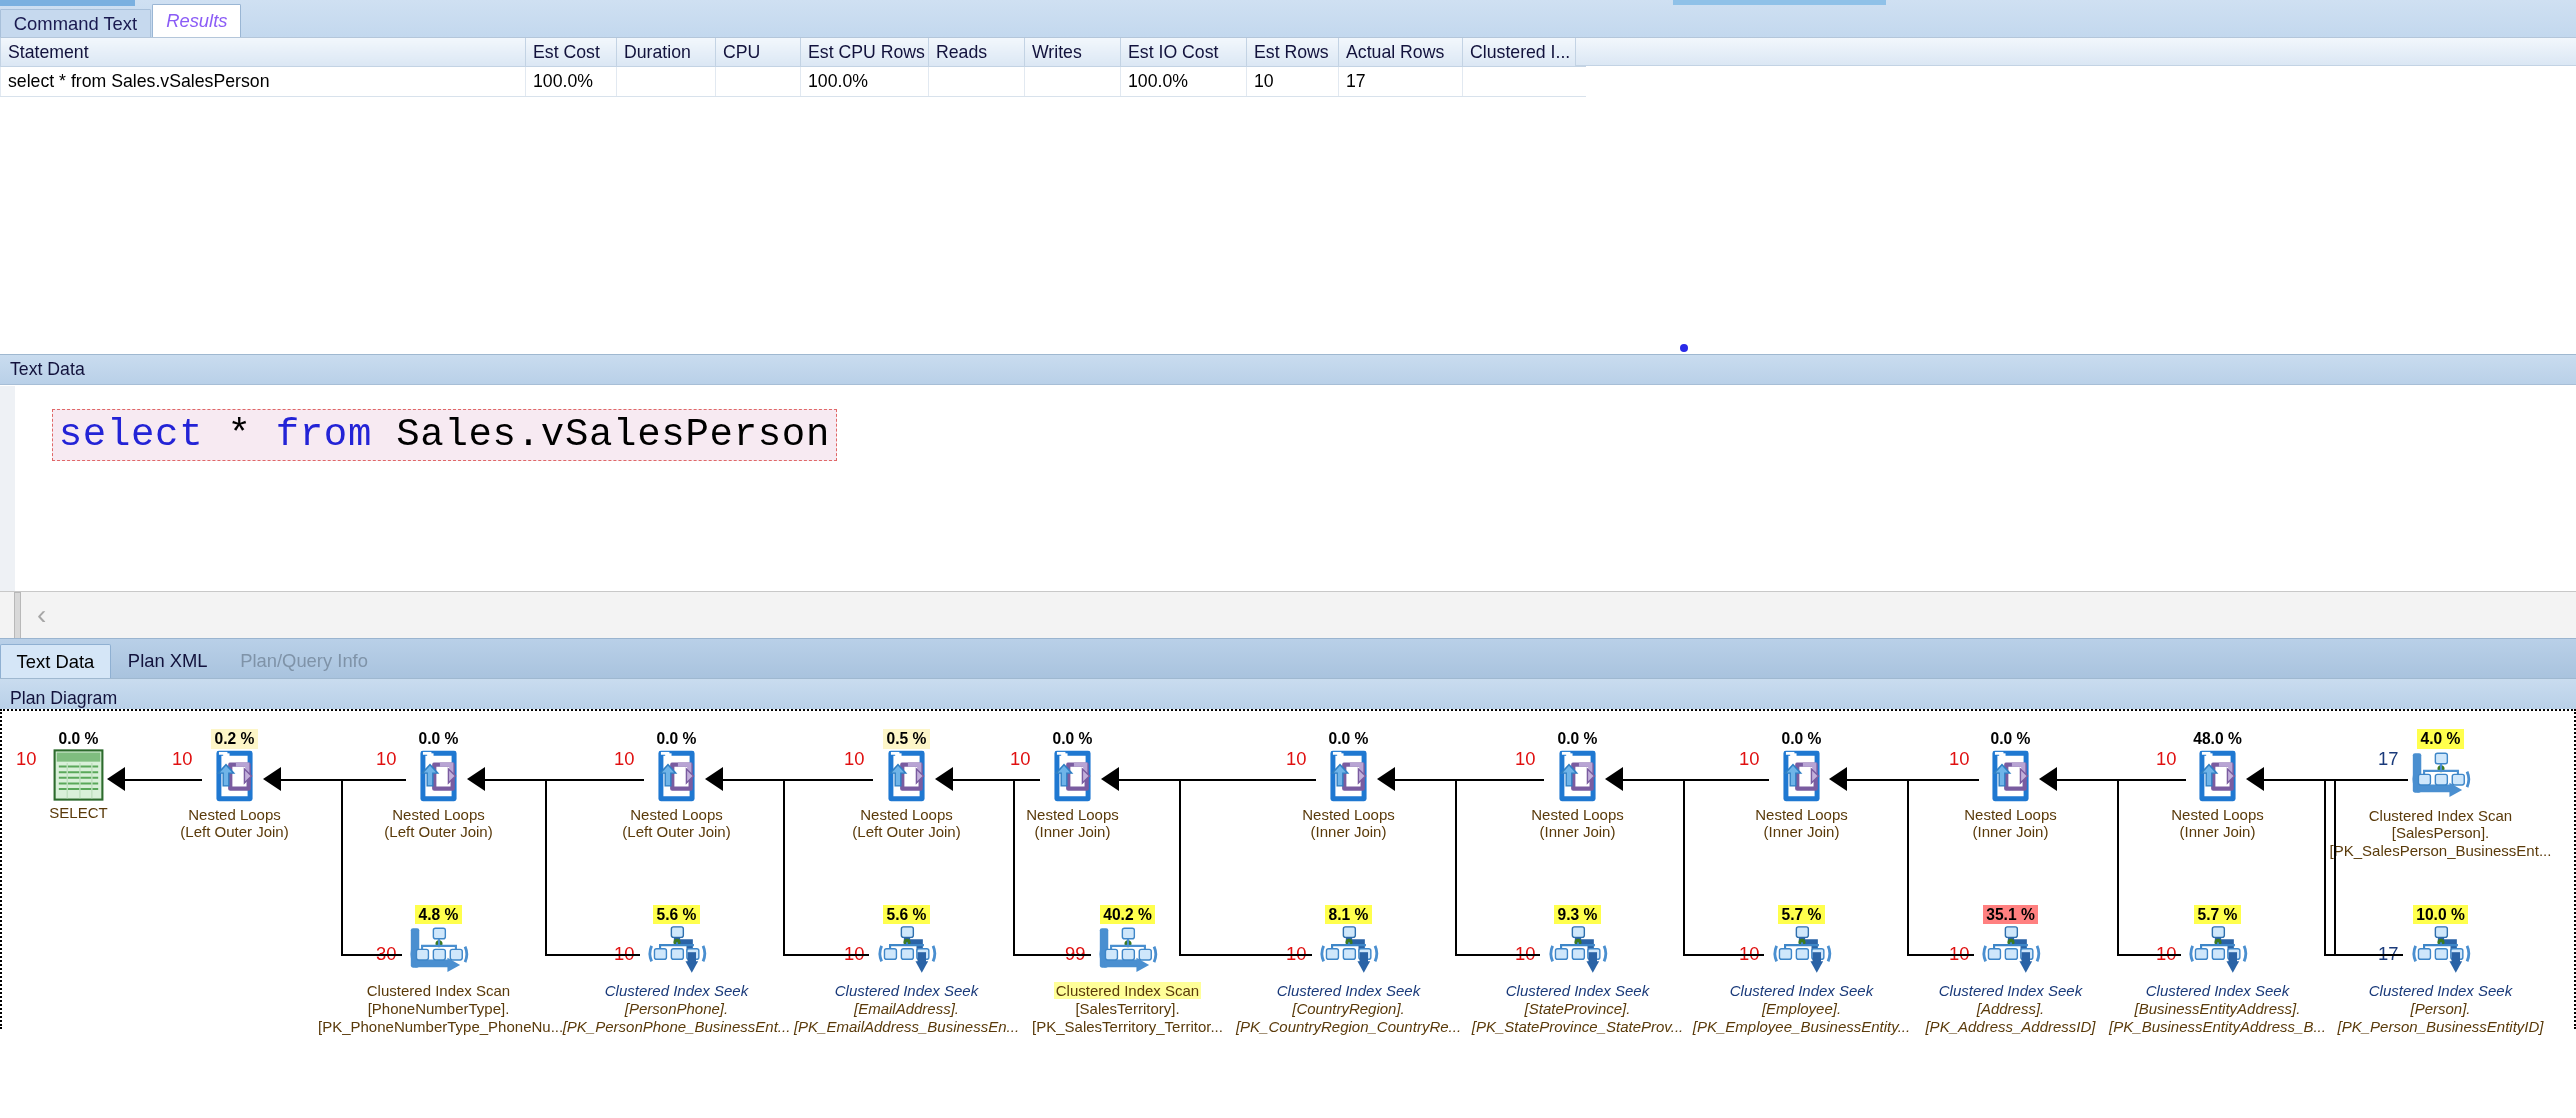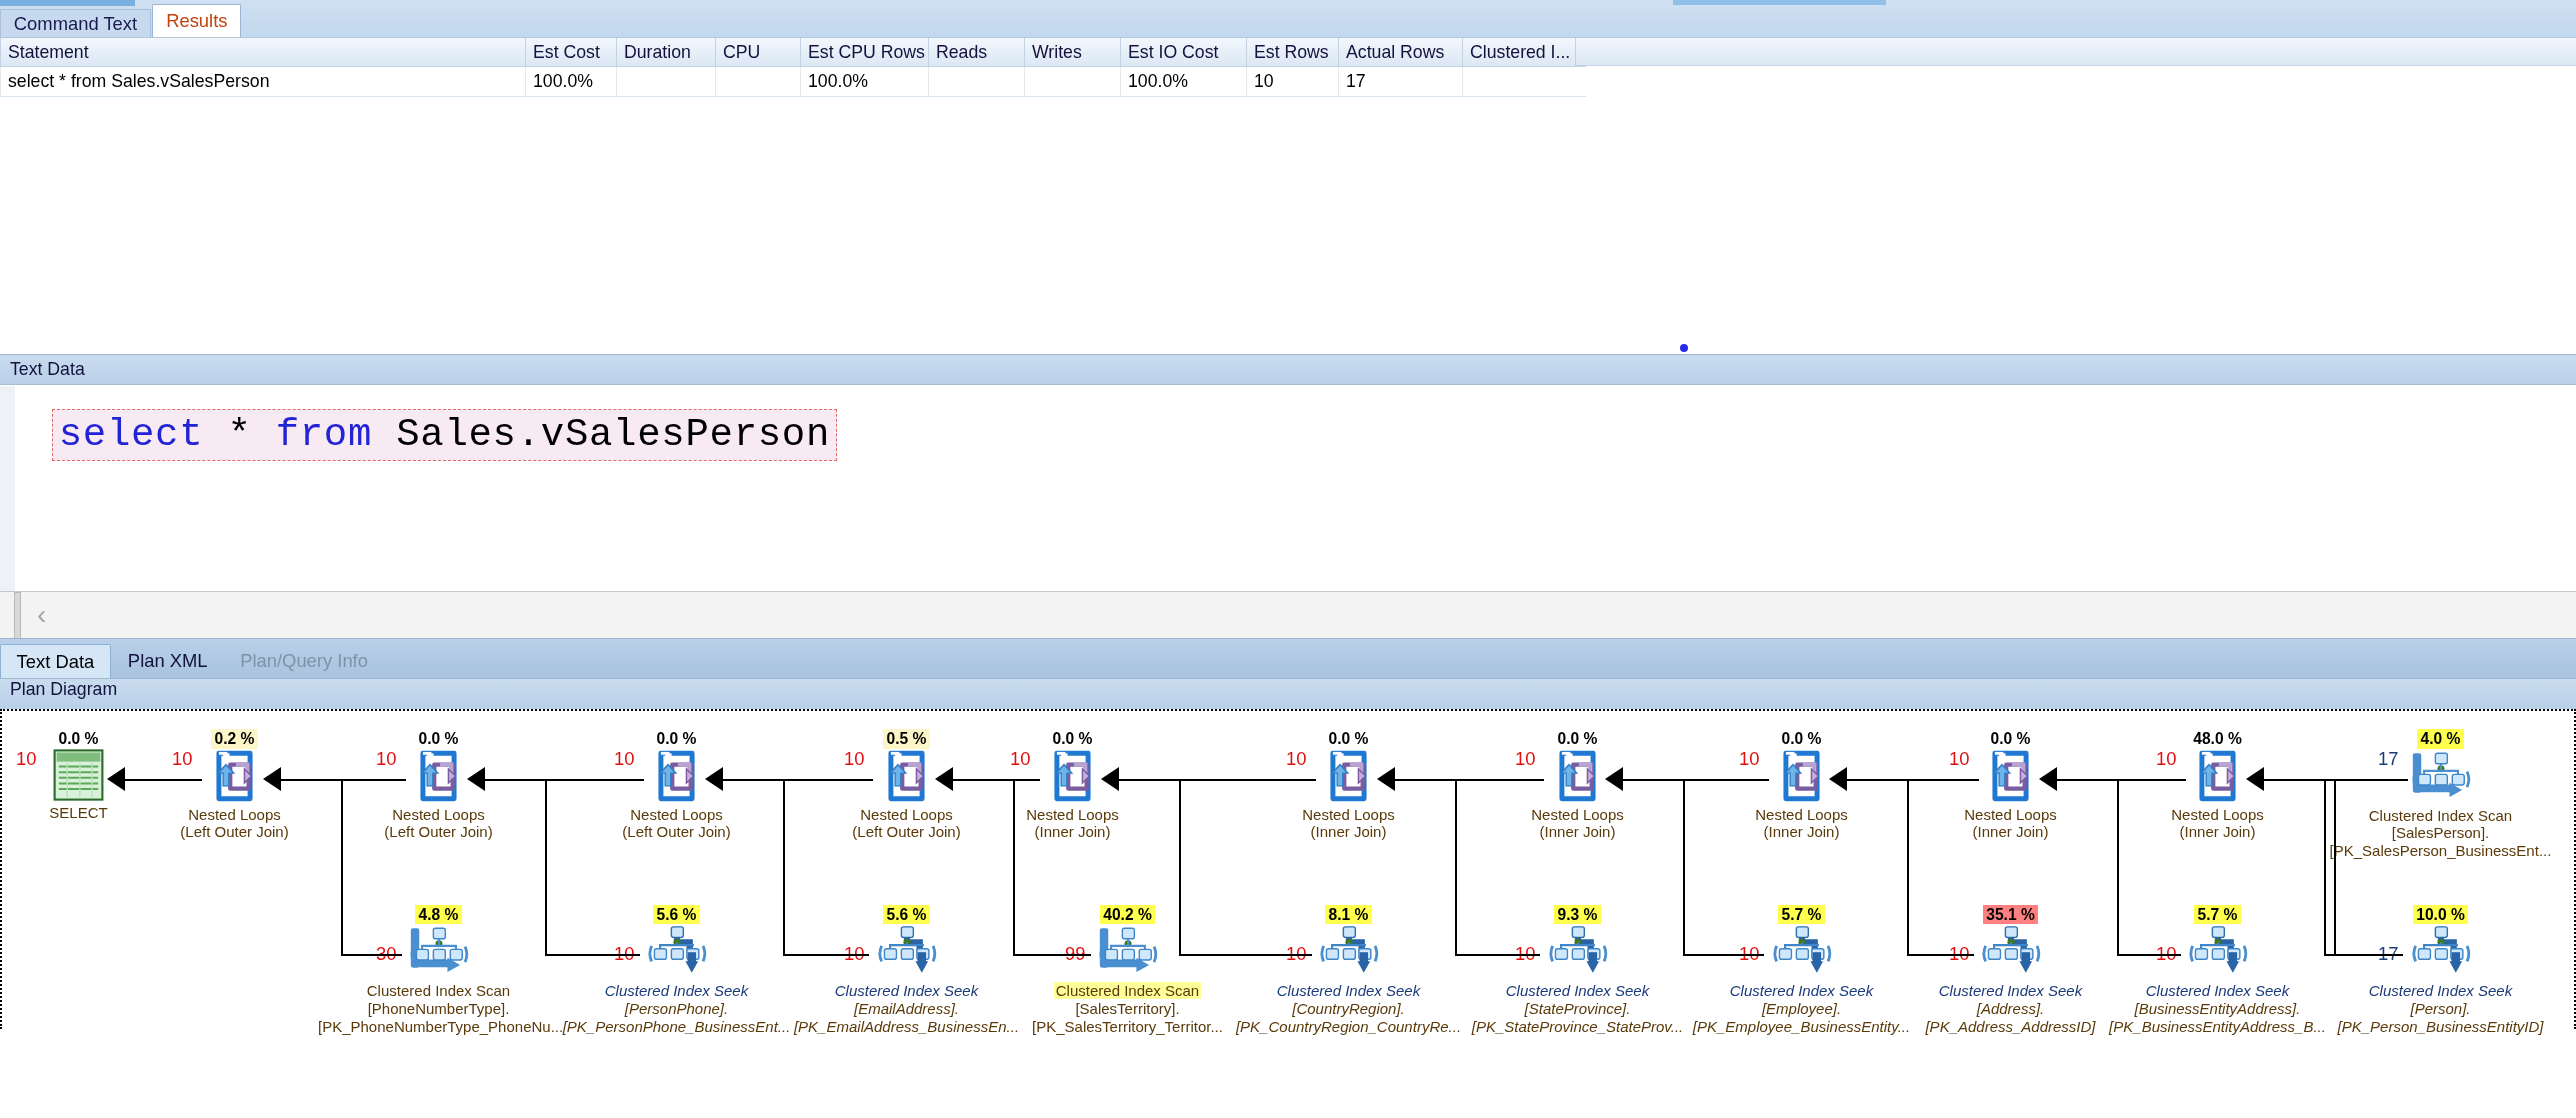--- a/index.html
+++ b/index.html
@@ -26,23 +26,24 @@
   .tabrow { position: absolute; left: 0; top: 4.3px; height: 33px; display: flex; align-items: flex-end; }
   .ttab {
     height: 28px; padding: 0 12.8px; display: flex; align-items: center;
     font-size: 18.4px; color: #1a1a50;
     background: #c6d9ee;
     border: 0.7px solid #a8c0da; border-bottom: none;
     margin-right: 1.4px;
     border-radius: 1.4px 1.4px 0 0;
   }
   .ttab.active {
-    background: #ffffff; color: #c2410c;
+    background: #ffffff; color: #8b5cf6;
     border-color: #9ab6d4;
     height: 33px;
+    font-style: italic;
   }
 
   
   .gridwrap {
     position: absolute; left: 0; top: 37px; width: 2576px; height: 318px;
     background: #ffffff;
     border-top: 0.7px solid #b4c6da;
   }
   table.grid { border-collapse: collapse; width: 1575px; table-layout: fixed; }
   table.grid th {
@@ -129,21 +130,21 @@
     border: 0.7px solid #8fb0d2; border-bottom: none;
     border-radius: 2.1px 2.1px 0 0;
   }
   .dtab.disabled { color: #7f93a8; }
 
   
   .pd-header {
     position: absolute; left: 0; top: 678px; width: 2576px; height: 31px;
     background: linear-gradient(to bottom,#c9dcef 0%, #b9d0e8 100%);
     border-top: 1.4px solid #9fb8d0;
-    display: flex; align-items: flex-start;
+    display: flex; align-items: flex-end;
   }
   .pd-header span { font-size: 17.7px; color: #12123c; padding-left: 10px; }
 
   .pd-canvas {
     position: absolute; left: 0; top: 709px; width: 2576px; height: 320px;
     background: #ffffff;
     border-top: 2.1px dotted #000;
     border-left: 2.1px dotted #000;
     border-right: 2.1px dotted #000;
   }

